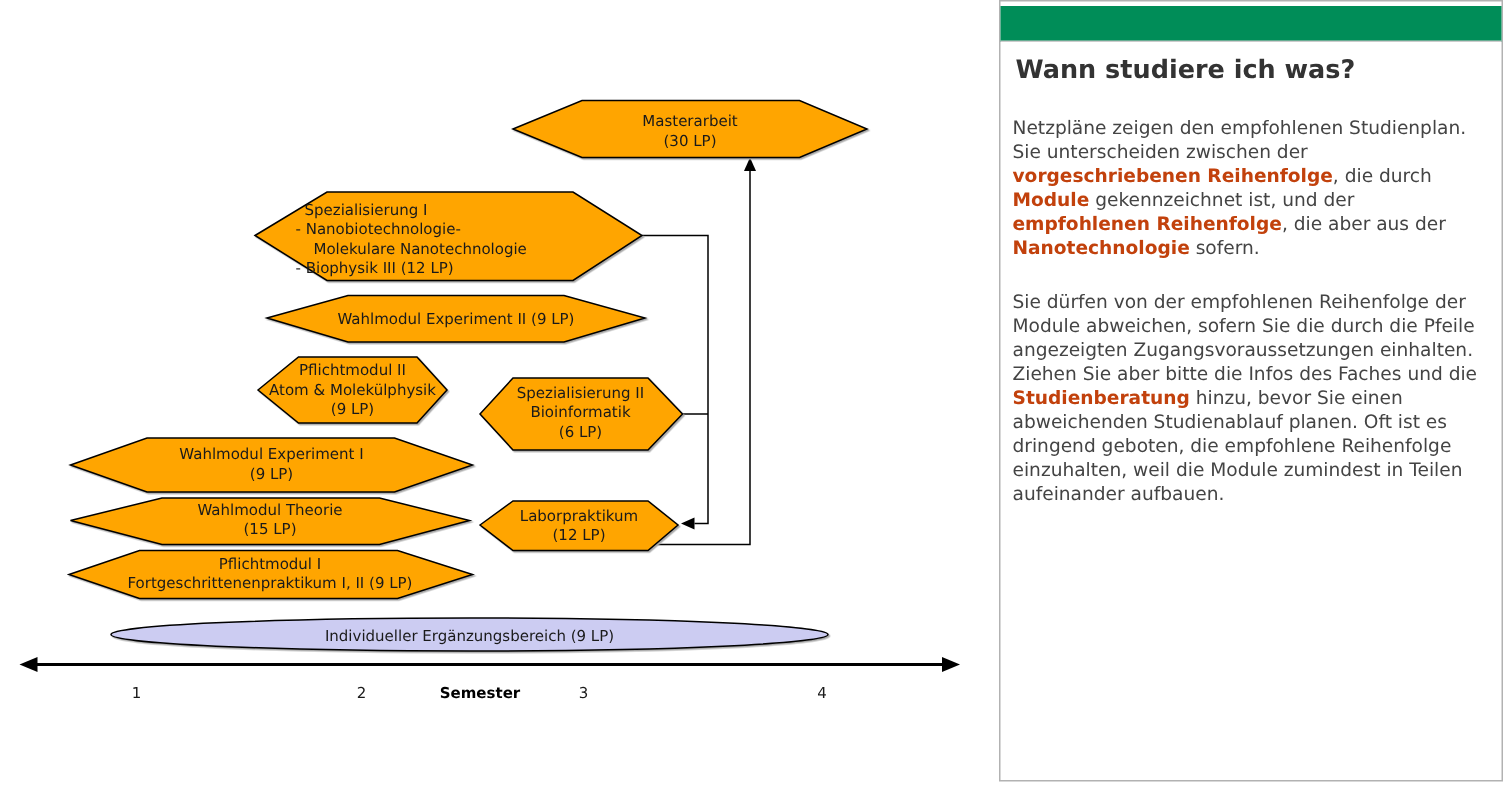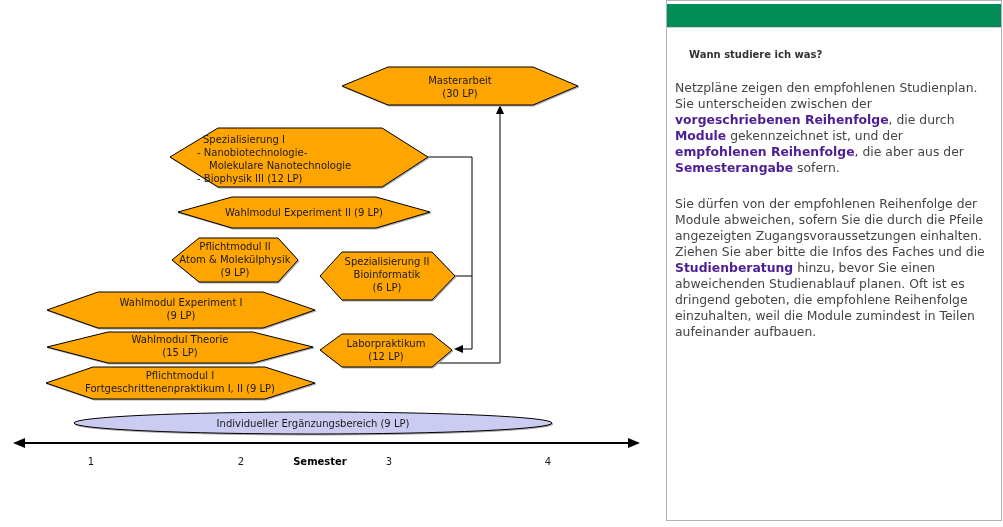--- a/index.html
+++ b/index.html
@@ -37,33 +37,33 @@
     background: #ffffff;
   }
   .panel-accent {
     margin-top: 3px;
     height: 24px;
     background: #008D58;
     border-bottom: 1px solid #cccccc;
   }
   .panel-body { padding: 7px 9px 0 8px; }
   .panel-title {
-    margin: 14px;
-    font-size: 10px;
+    margin: 2px;
+    font-size: 17px;
     font-weight: bold;
     color: #333333;
   }
   .panel-para {
     margin: 20px 0 0 0;
     font-size: 12.4px;
     line-height: 16px;
     color: #444444;
   }
   .panel-para + .panel-para { }
-  .panel-para b { color: #4c1d95; }
+  .panel-para b { color: #c2410c; }
 </style>
 </head>
 <body>
 
 <div class="stage">
 
   <div class="diagram-wrap">
     <svg viewBox="0 0 660 527" width="660" height="527">
 
       <g>
@@ -146,18 +146,18 @@
         <text class="axis-label" text-anchor="middle" x="389" y="465">3</text>
         <text class="axis-label" text-anchor="middle" x="548" y="465">4</text>
       </g>
     </svg>
   </div>
 
   <div class="panel">
     <div class="panel-accent" style="background: rgb(0, 141, 88);"></div>
     <div class="panel-body">
       <h2 class="panel-title">Wann studiere ich was?</h2>
-      <p class="panel-para"><span>Netzpläne zeigen den empfohlenen Studienplan. Sie unterscheiden zwischen der </span><b>vorgeschriebenen Reihenfolge</b><span>, die durch </span><b>Module</b><span> gekennzeichnet ist, und der </span><b>empfohlenen Reihenfolge</b><span>, die aber aus der </span><b>Semesterangabe</b><span> sofern.</span></p>
+      <p class="panel-para"><span>Netzpläne zeigen den empfohlenen Studienplan. Sie unterscheiden zwischen der </span><b>vorgeschriebenen Reihenfolge</b><span>, die durch </span><b>Module</b><span> gekennzeichnet ist, und der </span><b>empfohlenen Reihenfolge</b><span>, die aber aus der </span><b>Nanotechnologie</b><span> sofern.</span></p>
       <p class="panel-para"><span>Sie dürfen von der empfohlenen Reihenfolge der Module abweichen, sofern Sie die durch die Pfeile angezeigten Zugangsvoraussetzungen einhalten. Ziehen Sie aber bitte die Infos des Faches und die </span><b>Studienberatung</b><span> hinzu, bevor Sie einen abweichenden Studienablauf planen. Oft ist es dringend geboten, die empfohlene Reihenfolge einzuhalten, weil die Module zumindest in Teilen aufeinander aufbauen.</span></p>
     </div>
   </div>
 
 </div>
 
 </body></html>

